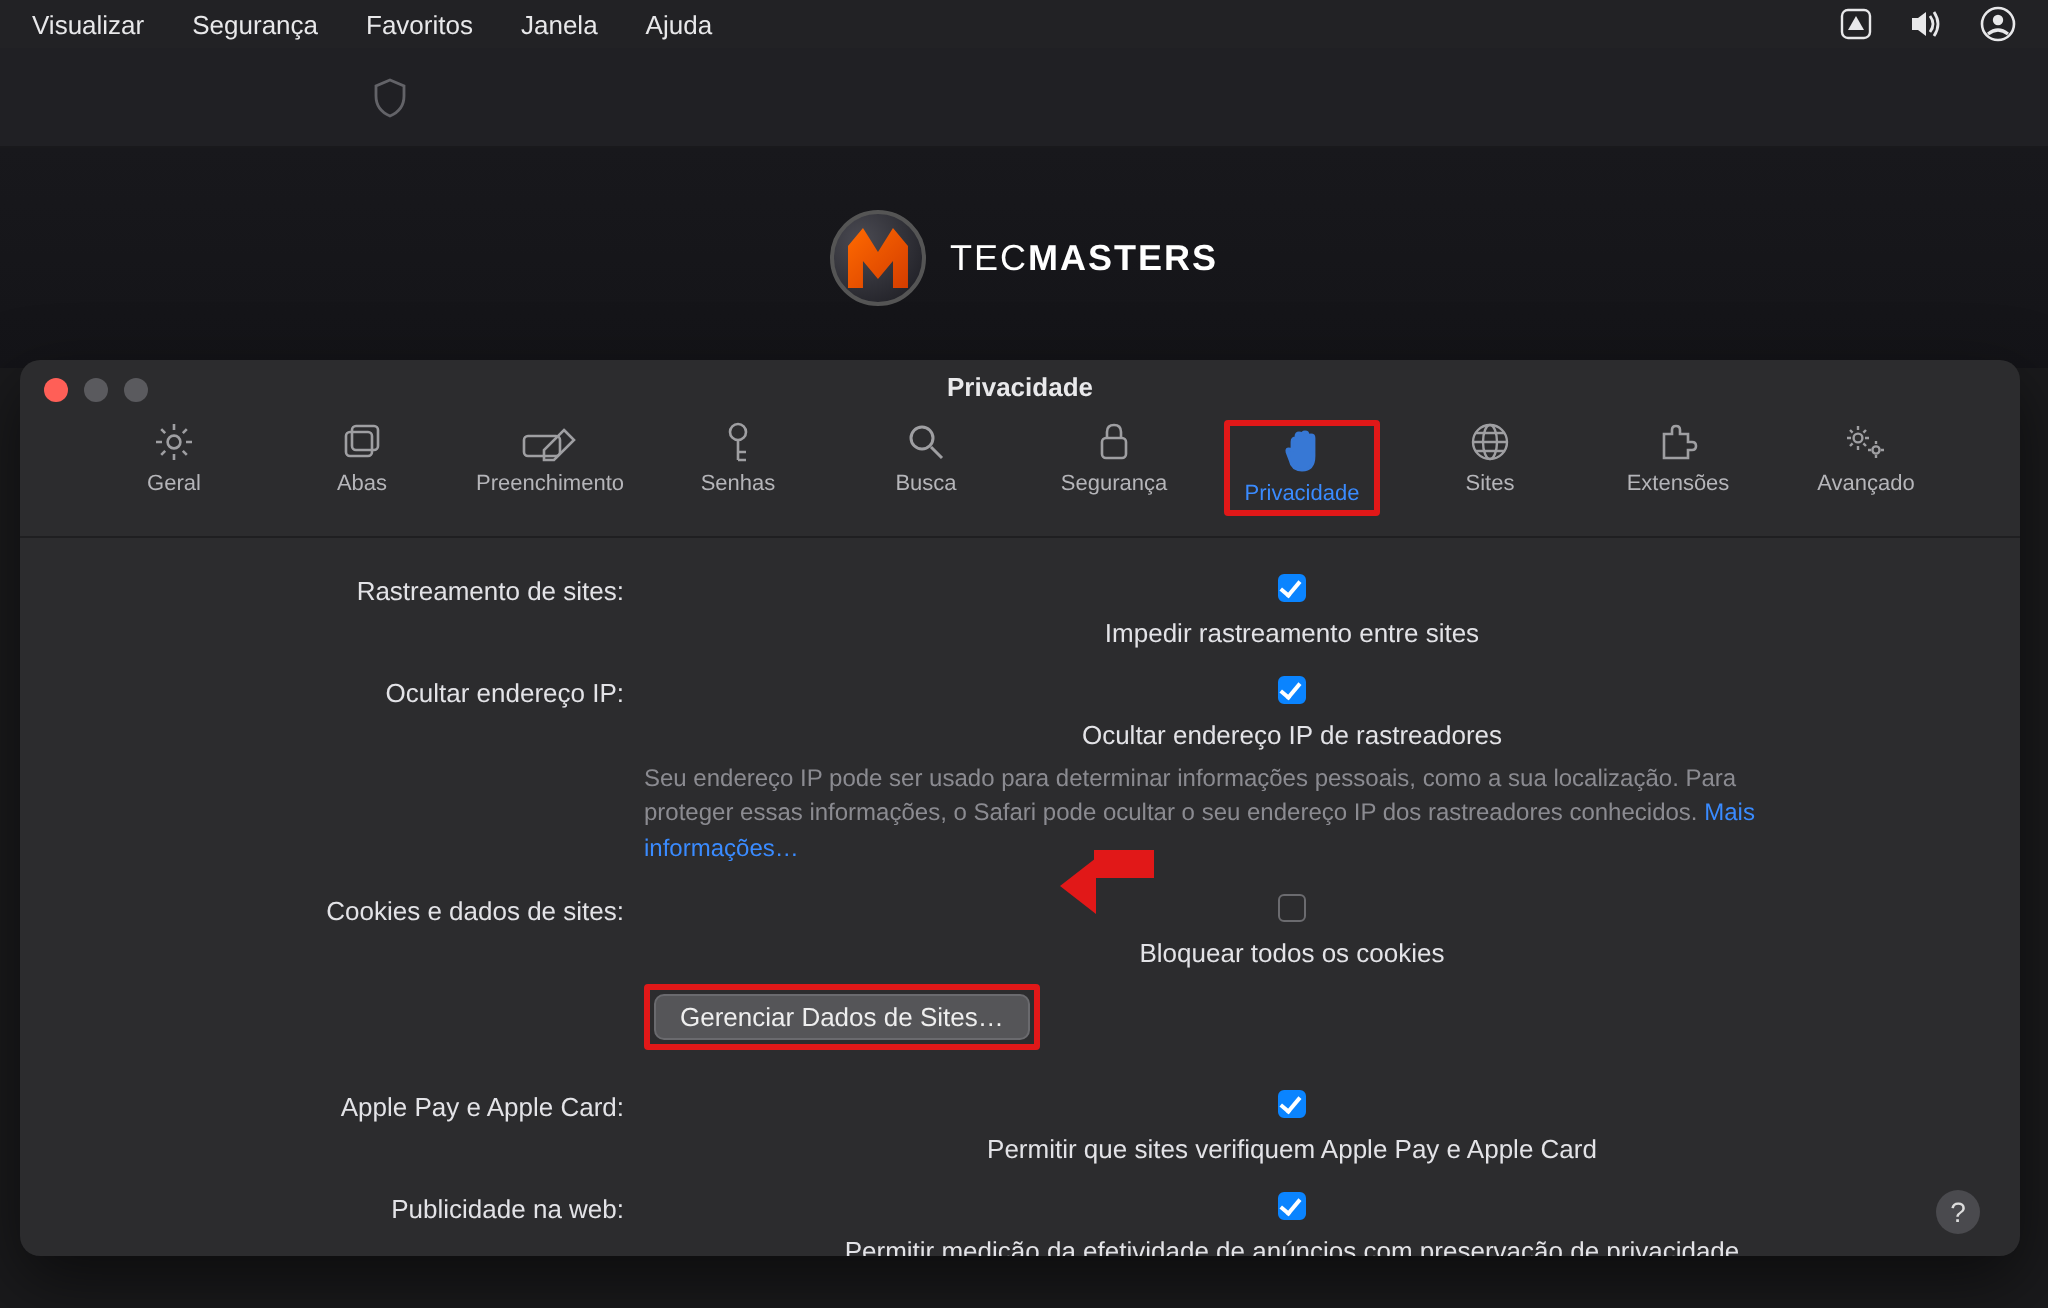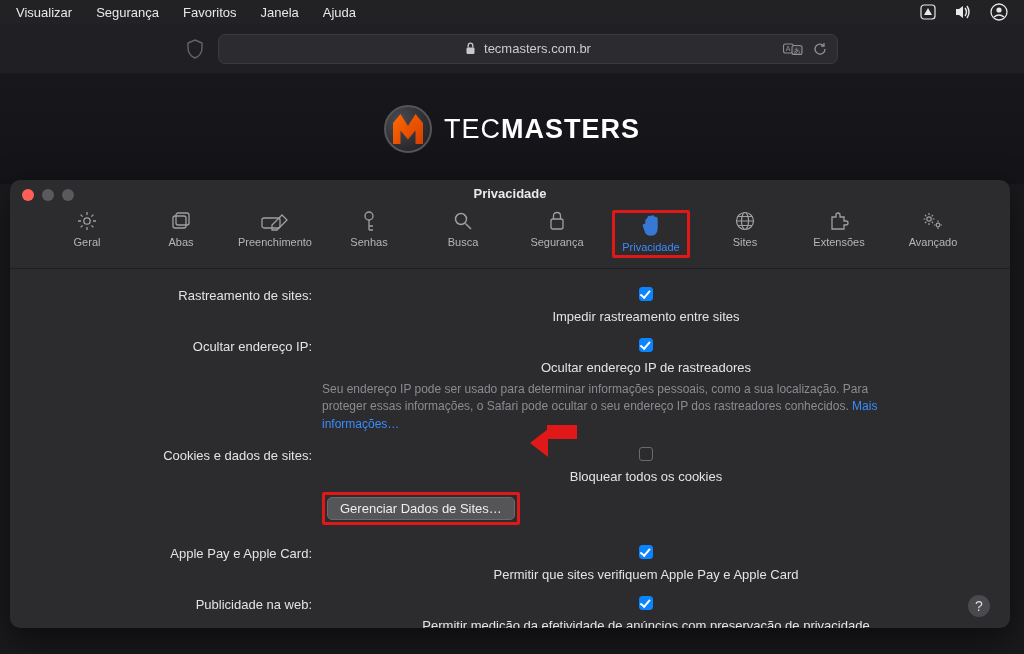--- a/index.html
+++ b/index.html
@@ -14,21 +14,21 @@
   
   .browser-toolbar { height: 50px; display: flex; align-items: center; padding: 0 16px; background: #202024; border-bottom: 1px solid rgba(0,0,0,0.2); }
   .shield-icon { margin: 0 14px 0 170px; opacity: 0.55; }
   .url-bar { flex: 0 0 620px; height: 30px; background: #2b2b30; border: 1px solid #3a3a40; border-radius: 7px; display: flex; align-items: center; justify-content: center; gap: 8px; color: #ccc; font-size: 13px; position: relative; }
   .url-bar .right-icons { position: absolute; right: 10px; display: flex; gap: 10px; opacity: 0.7; }
   
   
   .page-header { height: 110px; background: linear-gradient(#18181c,#141418); display: flex; align-items: center; justify-content: center; gap: 12px; }
   .logo-circle { width: 48px; height: 48px; border-radius: 24px; background: radial-gradient(circle at 30% 30%, #4a4a52, #1a1a20); border: 2px solid #555; display: flex; align-items: center; justify-content: center; }
   .logo-m { width: 30px; height: 30px; background: linear-gradient(135deg,#ff6a00,#d43d00); clip-path: polygon(0 100%, 0 30%, 25% 0, 50% 40%, 75% 0, 100% 30%, 100% 100%, 75% 100%, 75% 55%, 50% 85%, 25% 55%, 25% 100%); }
-  .logo-text { font-size: 27px; font-weight: 300; letter-spacing: 1px; color: #fff; }
+  .logo-text { font-size: 18px; font-weight: 300; letter-spacing: 1px; color: #fff; }
   .logo-text b { font-weight: 800; }
   
   
   .prefs-window { position: absolute; left: 10px; top: 180px; width: 1000px; height: 448px; background: #2c2c2e; border-radius: 10px; box-shadow: 0 12px 34px rgba(0,0,0,0.55); overflow: hidden; }
   .prefs-titlebar { height: 26px; display: flex; align-items: center; position: relative; }
   .traffic { position: absolute; left: 12px; top: 9px; display: flex; gap: 8px; }
   .traffic span { width: 12px; height: 12px; border-radius: 6px; background: #5a5a5e; }
   .traffic span.red { background: #ff5f57; }
   .prefs-title { width: 100%; text-align: center; font-size: 13px; font-weight: 600; color: #e9e9eb; }
   
@@ -91,45 +91,20 @@
       </svg>
   </span>
 </div>
 
 <div class="browser-toolbar">
   <span class="shield-icon">
     <svg width="18" height="20" viewBox="0 0 18 20">
         <path d="M9 1 L16 4 V9 Q16 16 9 19 Q2 16 2 9 V4 Z" fill="none" stroke="#9a9aa0" stroke-width="1.4"></path>
       </svg>
   </span>
-  <div class="url-bar">
-    <span>
-      <svg width="11" height="13" viewBox="0 0 11 13">
-          <rect x="1.5" y="5.5" width="8" height="6.5" rx="1.3" fill="#c8c8cc"></rect>
-          <path d="M3.2 5.5 V3.5 Q3.2 1.2 5.5 1.2 Q7.8 1.2 7.8 3.5 V5.5" fill="none" stroke="#c8c8cc" stroke-width="1.3"></path>
-        </svg>
-    </span>
-    <span>tecmasters.com.br</span>
-    <span class="right-icons">
-      <span>
-        <svg width="20" height="14" viewBox="0 0 20 14">
-            <rect x="0.5" y="2" width="10" height="9" rx="2" fill="none" stroke="#bbb" stroke-width="1.1"></rect>
-            <rect x="9" y="3.5" width="10" height="9" rx="2" fill="#3a3a40" stroke="#bbb" stroke-width="1.1"></rect>
-            <text x="5" y="9" font-size="7" fill="#bbb" text-anchor="middle">A</text>
-            <text x="14" y="10.5" font-size="7" fill="#bbb" text-anchor="middle">あ</text>
-          </svg>
-      </span>
-      <span>
-        <svg width="14" height="14" viewBox="0 0 14 14">
-            <path d="M12 7 A5 5 0 1 1 10.5 3.5" fill="none" stroke="#bbb" stroke-width="1.3"></path>
-            <path d="M11 1 L11 4 L8 4" fill="none" stroke="#bbb" stroke-width="1.3"></path>
-          </svg>
-      </span>
-    </span>
-  </div>
 </div>
 
 <div class="page-header">
   <div class="logo-circle">
     <div class="logo-m"></div>
   </div>
   <div class="logo-text">
     <span>TEC</span><b>MASTERS</b>
   </div>
 </div>

